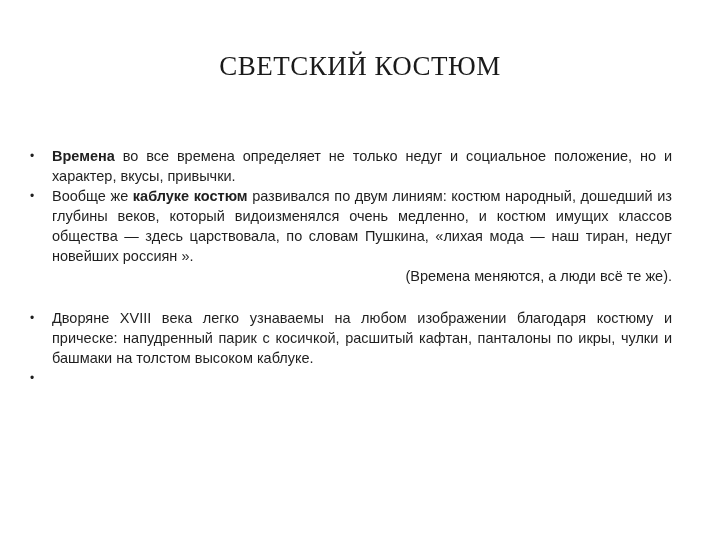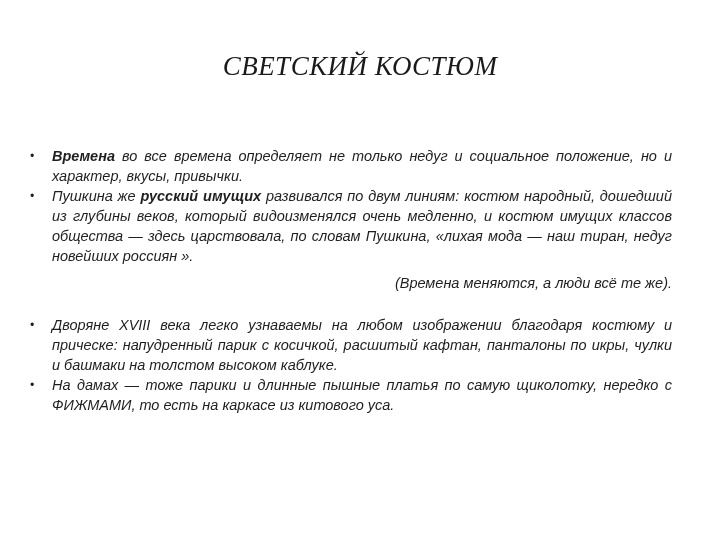--- a/index.html
+++ b/index.html
@@ -5,21 +5,20 @@
   * { margin: 0; padding: 0; box-sizing: border-box; }
   html, body { background: #ffffff; }
   .slide {
     position: relative;
     width: 720px;
     height: 540px;
     background: #ffffff;
     overflow: hidden;
     color: #1f1f1f;
     font-family: "Liberation Sans", sans-serif;
-    font-style: italic;
   }
   .slide-title {
     position: absolute;
     top: 50px;
     left: 0;
     width: 100%;
     text-align: center;
     font-family: "Liberation Serif", serif;
     font-weight: 400;
     font-size: 27px;
@@ -48,45 +47,44 @@
     top: 0;
     width: 12px;
     font-size: 12px;
     line-height: 20px;
     text-align: left;
     color: #1f1f1f;
   }
   .bold { font-weight: bold; }
   .aside-line {
     text-align: right;
-    margin-top: 7px;
     margin-bottom: 22px;
   }
 </style>
 </head>
 <body>
 
 <div class="slide">
 
   <h1 class="slide-title">СВЕТСКИЙ КОСТЮМ</h1>
 
   <div class="content">
 
     <p class="bullet-item">
       <span class="bullet-marker">•</span><span class="bold">Времена</span><span> во все времена определяет не только недуг и социальное положение, но и характер, вкусы, привычки.</span>
     </p>
 
     <p class="bullet-item">
-      <span class="bullet-marker">•</span><span>Пушкина же </span><span class="bold">русский имущих</span><span> развивался по двум линиям: костюм народный, дошедший из глубины веков, который видоизменялся очень медленно, и костюм имущих классов общества — здесь царствовала, по словам Пушкина, «лихая мода — наш тиран, недуг новейших россиян ».</span>
+      <span class="bullet-marker">•</span><span>Вообще же </span><span class="bold">каблуке костюм</span><span> развивался по двум линиям: костюм народный, дошедший из глубины веков, который видоизменялся очень медленно, и костюм имущих классов общества — здесь царствовала, по словам Пушкина, «лихая мода — наш тиран, недуг новейших россиян ».</span>
     </p>
 
     <p class="aside-line">(Времена меняются, а люди всё те же).</p>
 
     <p class="bullet-item">
       <span class="bullet-marker">•</span><span>Дворяне XVIII века легко узнаваемы на любом изображении благодаря костюму и прическе: напудренный парик с косичкой, расшитый кафтан, панталоны по икры, чулки и башмаки на толстом высоком каблуке.</span>
     </p>
 
     <p class="bullet-item">
-      <span class="bullet-marker">•</span><span>На дамах — тоже парики и длинные пышные платья по самую щиколотку, нередко с ФИЖМАМИ, то есть на каркасе из китового уса.</span>
+      <span class="bullet-marker">•</span>
     </p>
 
   </div>
 </div>
 
 </body></html>

